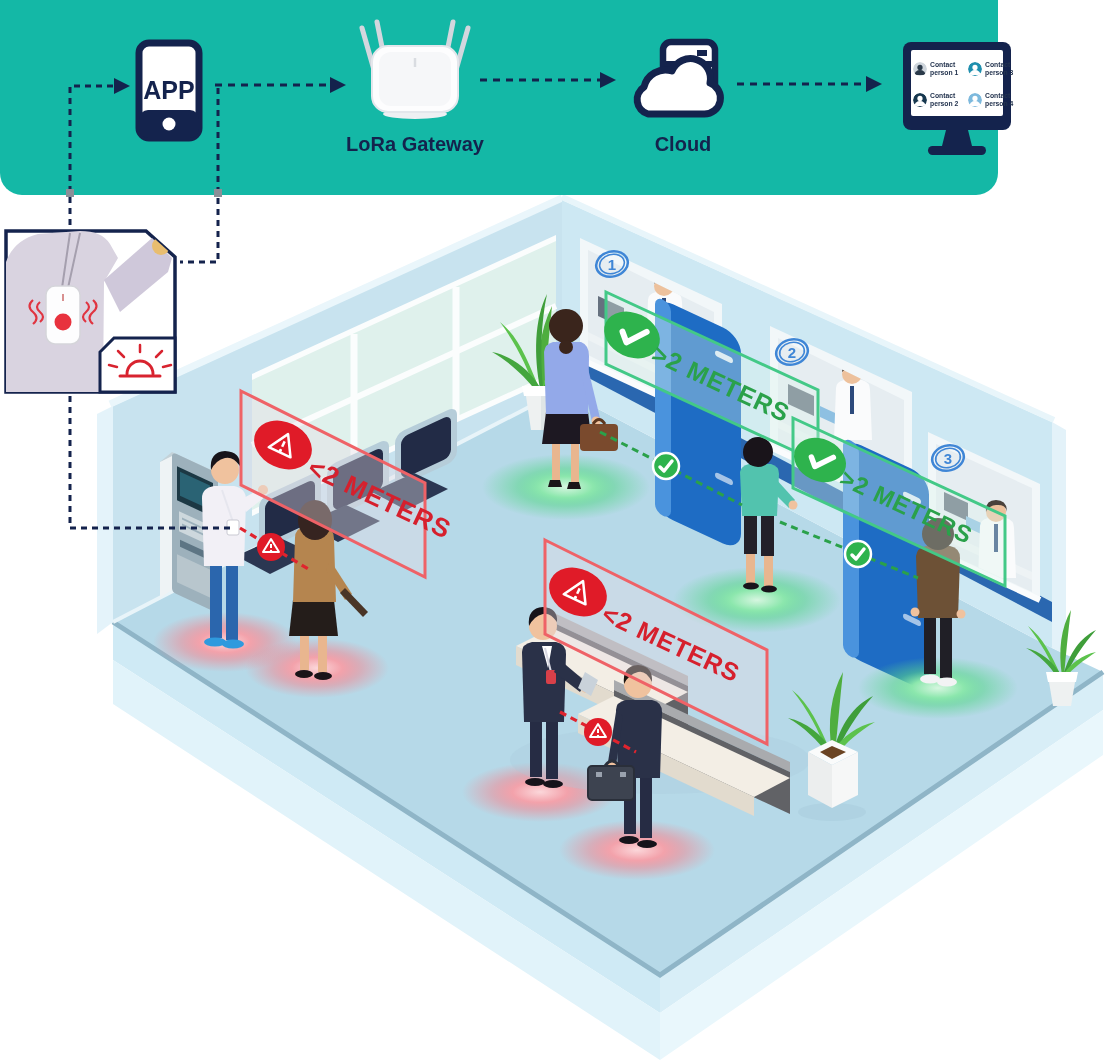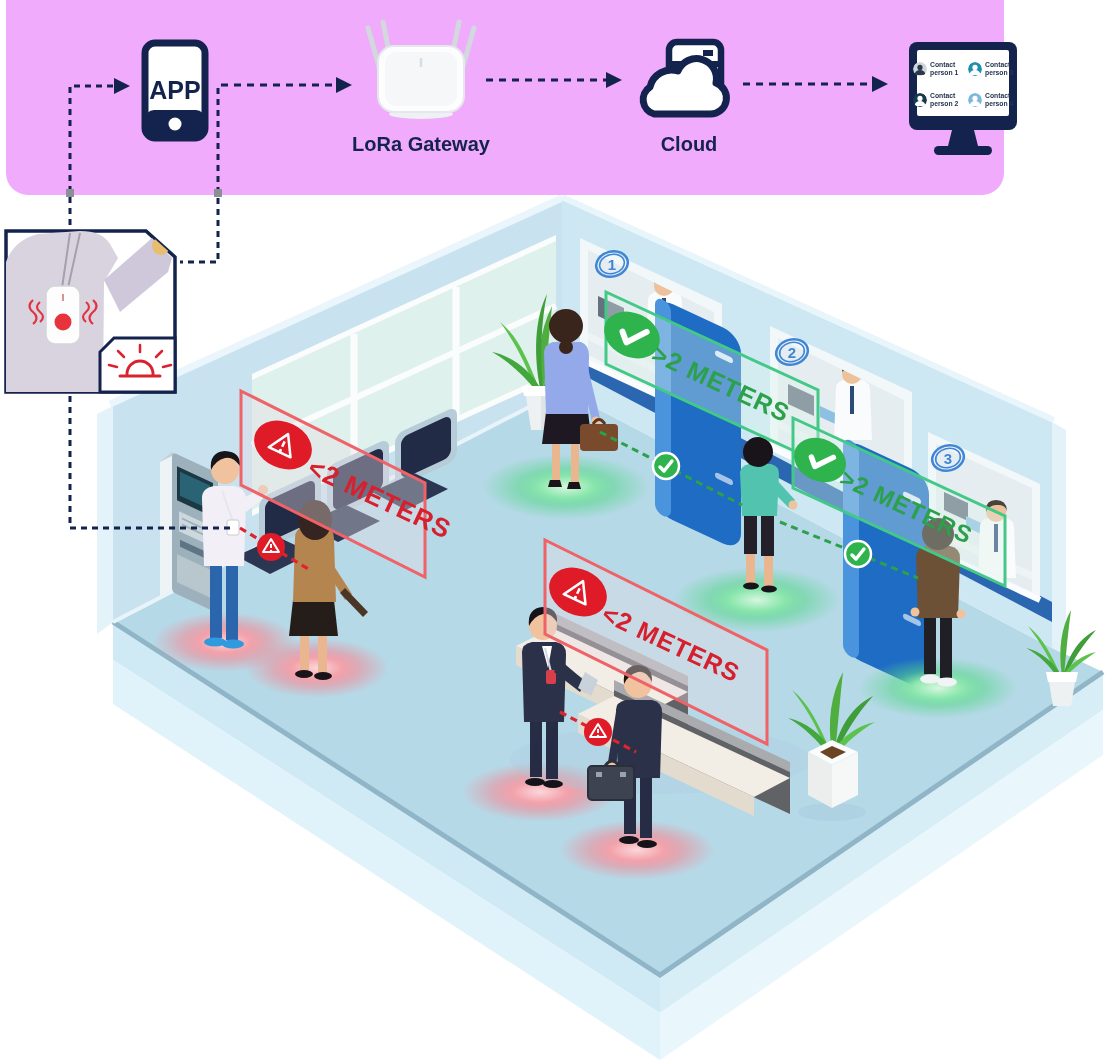--- a/index.html
+++ b/index.html
@@ -1,21 +1,21 @@
 <!DOCTYPE html>
 <html><head>
 <meta charset="utf-8">
 <style>
   html,body{margin:0;padding:0;background:#fff;}
   .canvas{position:relative;width:1117px;height:1060px;background:#ffffff;overflow:hidden;
           font-family:"Liberation Sans",sans-serif;}
   svg{display:block;}
   .layer{position:absolute;left:0;top:0;}
   
-  .topbar{position:absolute;left:6px;top:0;width:998px;height:195px;background:#f0abfc;
+  .topbar{position:absolute;left:0;top:0;width:998px;height:195px;background:#14b8a6;
           border-radius:0 0 22px 22px;z-index:2;}
   .flow-label{fill:#14234d;font-weight:bold;}
   
   .contacts{position:absolute;left:913px;top:54px;width:94px;height:60px;z-index:3;
             display:grid;grid-template-columns:1fr 1fr;grid-auto-rows:1fr;column-gap:6px;row-gap:2px;}
   .contact{display:flex;align-items:center;gap:3px;}
   .contact .avatar{flex:0 0 auto;width:14px;height:14px;border-radius:50%;overflow:hidden;}
   .contact .cname{font-size:6.8px;line-height:1.15;font-weight:bold;color:#24344f;width:32px;}
   .z1{z-index:1}.z3{z-index:3}.z4{z-index:4}
 </style>

